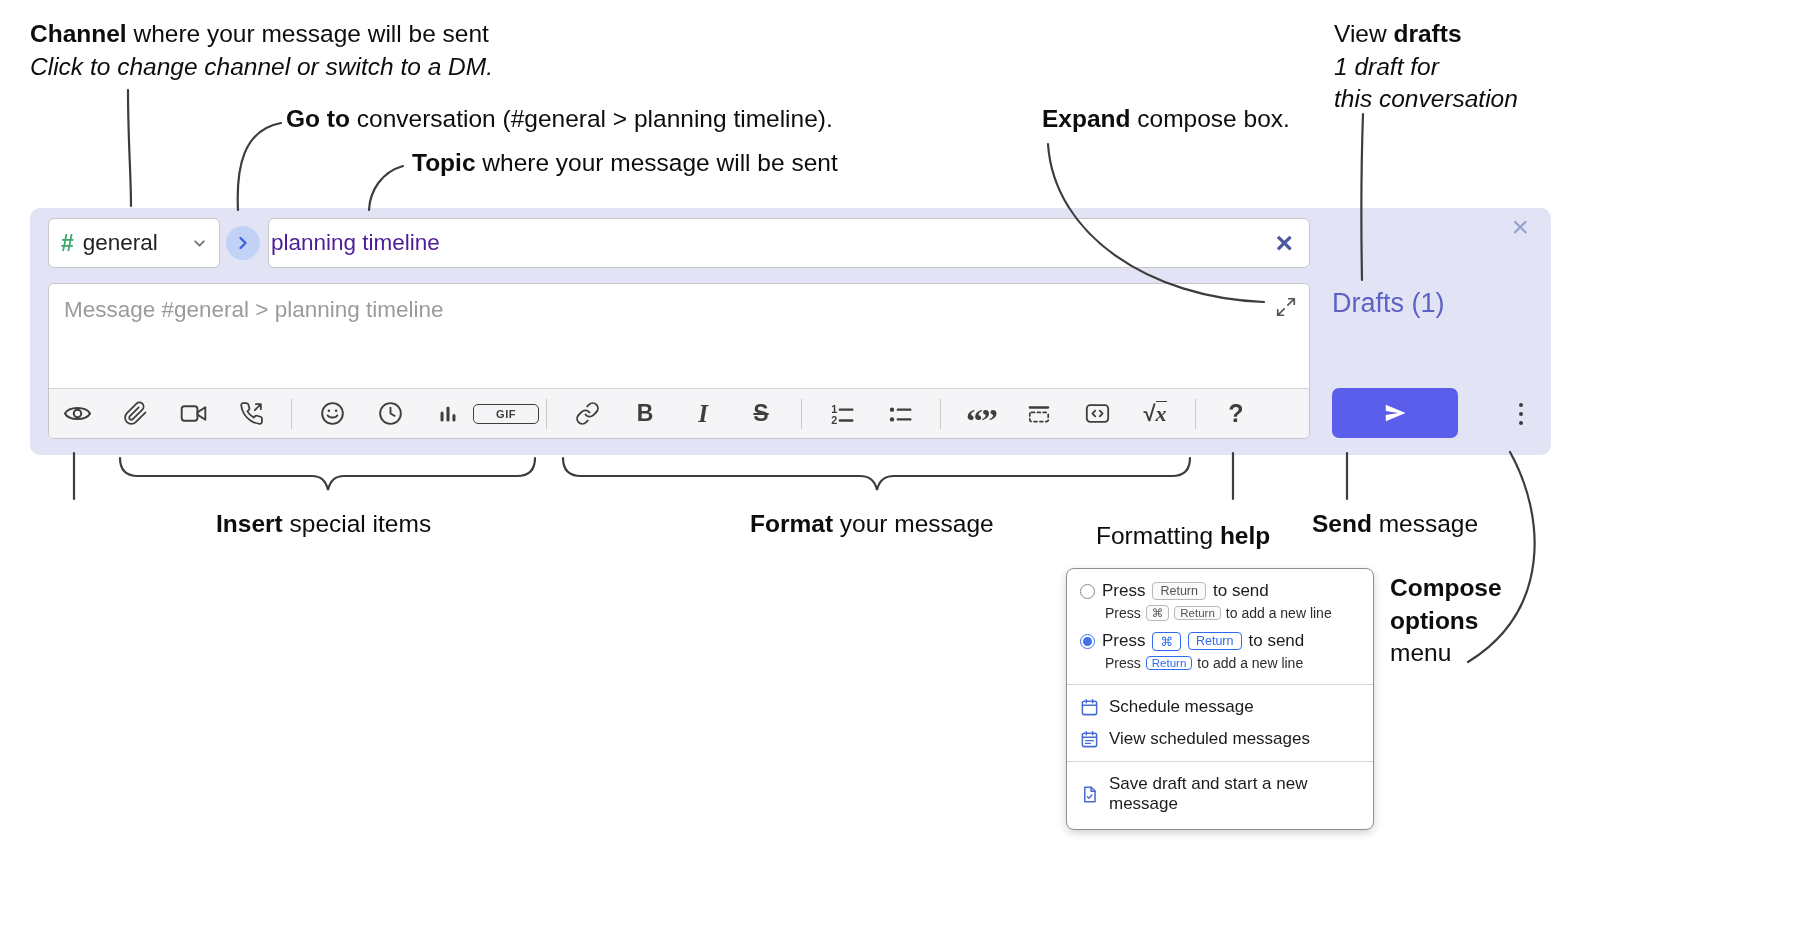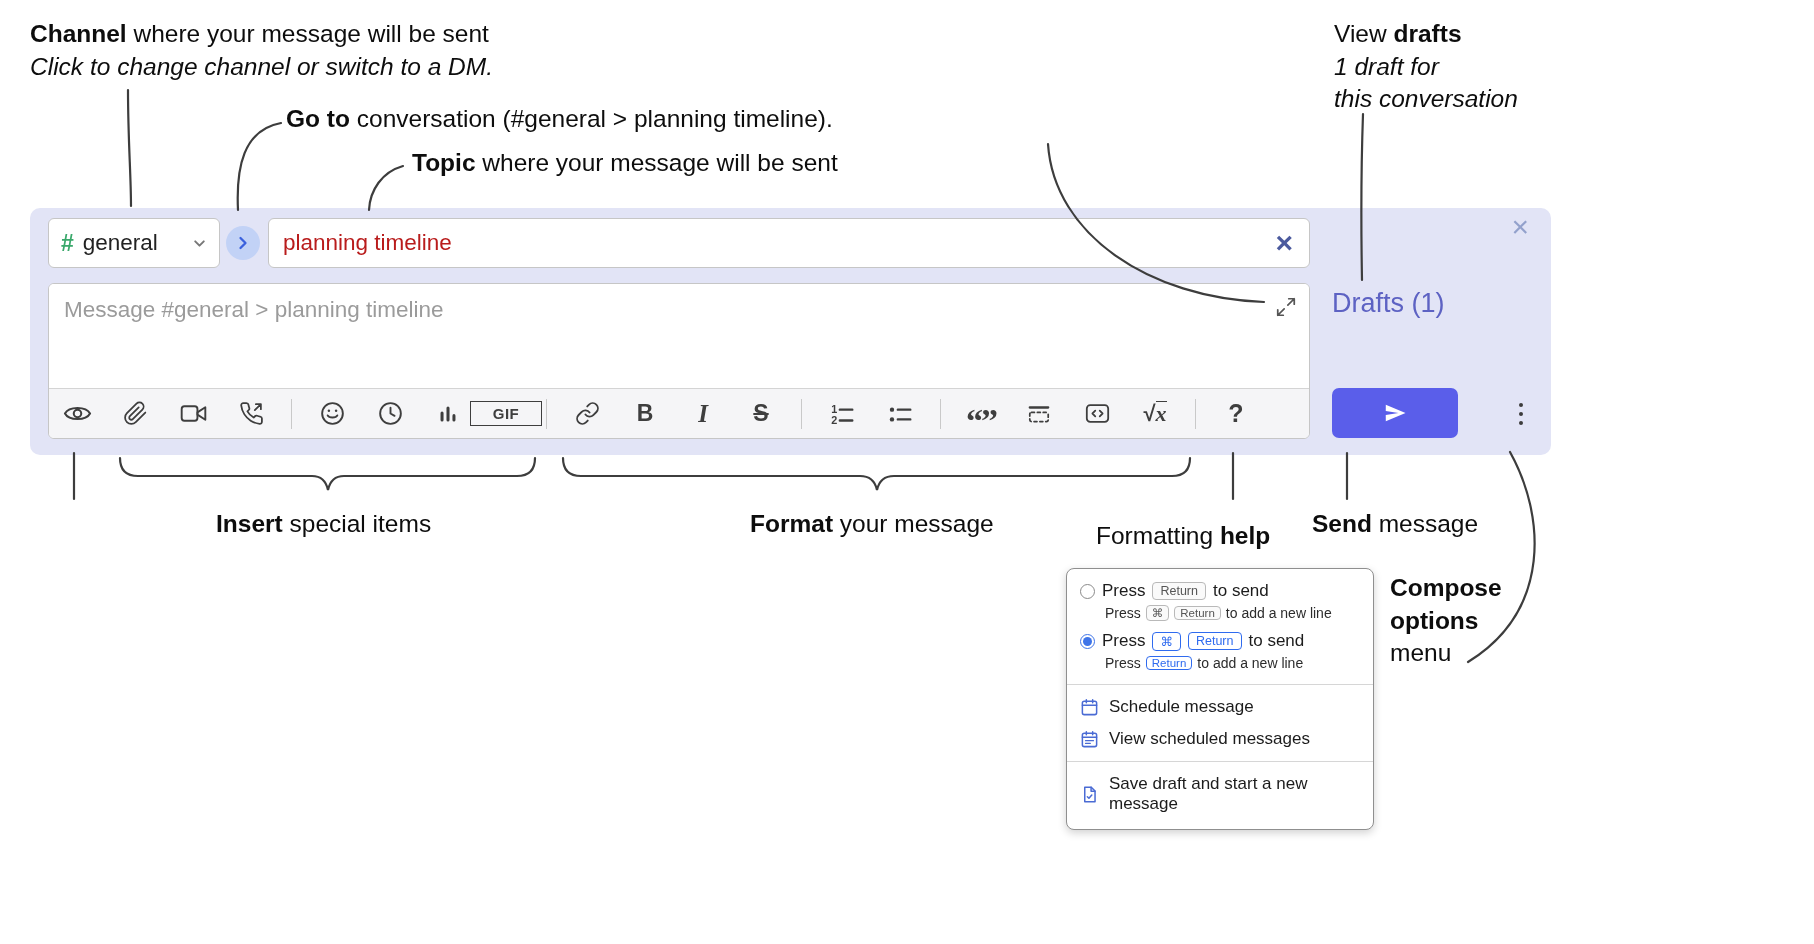--- a/index.html
+++ b/index.html
@@ -16,43 +16,43 @@
            background:#e2e4f6;border-radius:10px;z-index:1;}
   .chan{position:absolute;left:18px;top:10px;width:172px;height:50px;background:#fff;
         border:1px solid #c6c6c6;border-radius:6px;display:flex;align-items:center;gap:9px;
         padding:0 12px;box-sizing:border-box;font-size:22.5px;cursor:pointer;color:#222;}
   .chan .hash{color:#3aa86b;font-weight:700;font-size:23px;}
   .chan .name{flex:1;}
   .goto{position:absolute;left:196px;top:18px;width:34px;height:34px;border-radius:50%;
         background:#c2d2f6;display:flex;align-items:center;justify-content:center;cursor:pointer;}
   .topic{position:absolute;left:238px;top:10px;width:1042px;height:50px;background:#fff;
          border:1px solid #c6c6c6;border-radius:6px;box-sizing:border-box;display:flex;align-items:center;}
-  .topic input{flex:1;border:none;outline:none;font-size:22.5px;font-family:inherit;color:#b91c1c;
-               padding:0 14px;background:transparent;}
+  .topic input{flex:1;border:none;outline:none;font-size:22.5px;font-family:inherit;color:#4c1d95;
+               padding:0 2px;background:transparent;}
   .topic .clear{color:#4b5a9e;font-size:30px;font-weight:600;line-height:1;padding:0 16px;cursor:pointer;}
   .close-x{position:absolute;right:22px;top:4px;font-size:30px;color:#93a1cc;cursor:pointer;line-height:1;}
   .msgwrap{position:absolute;left:18px;top:75px;width:1262px;height:156px;border:1px solid #c6c6c6;
            border-radius:6px;background:#fff;box-sizing:border-box;overflow:hidden;
            display:flex;flex-direction:column;gap:26px;}
   .msgarea{position:relative;flex:1;}
   .msgarea textarea{width:100%;height:100%;border:none;outline:none;resize:none;font-family:inherit;
            font-size:22.5px;color:#222;padding:13px 44px 0 15px;box-sizing:border-box;background:#fff;}
   .msgarea textarea::placeholder{color:#9b9b9b;}
   .expand-btn{position:absolute;right:12px;top:12px;cursor:pointer;color:#555;}
   .tbar{height:50px;background:#f5f5f7;border-top:1px solid #d4d4d4;display:flex;align-items:center;
         gap:14px;padding-left:6px;box-sizing:border-box;color:#3e3e3e;}
   .tb{width:44px;height:44px;display:flex;align-items:center;justify-content:center;flex:0 0 auto;cursor:pointer;}
   .tsep{width:1px;height:30px;background:#c9c9c9;margin:0 4px;flex:0 0 auto;}
   .g-b{font-weight:800;font-size:23px;}
   .g-i{font-family:"Liberation Serif",serif;font-style:italic;font-weight:700;font-size:25px;}
   .g-s{font-size:23px;font-weight:700;text-decoration:line-through;}
   .g-q{font-family:"Liberation Serif",serif;font-weight:700;font-size:34px;letter-spacing:-2px;
        line-height:0;padding-top:14px;}
   .g-help{font-size:25px;font-weight:600;}
-  .gif-badge{border:1.9px solid currentColor;border-radius:0;font-size:15px;font-weight:700;
+  .gif-badge{border:1.9px solid currentColor;border-radius:5px;font-size:11px;font-weight:700;
        padding:3px 22px;letter-spacing:.5px;}
   .g-math{font-size:22px;font-weight:600;}
   .g-math .gx{display:inline-block;font-style:italic;font-family:"Liberation Serif",serif;
        border-top:1.8px solid currentColor;line-height:1.05;}
   .drafts{position:absolute;left:1302px;top:80px;font-size:27px;color:#5d62c3;cursor:pointer;}
   .sendbtn{position:absolute;left:1302px;top:180px;width:126px;height:50px;border-radius:7px;
        background:#5a5eea;display:flex;align-items:center;justify-content:center;border:none;cursor:pointer;}
   .dots{position:absolute;left:1478px;top:186px;width:26px;height:40px;display:flex;flex-direction:column;
        align-items:center;justify-content:center;gap:4.5px;cursor:pointer;}
   .dots span{width:4.6px;height:4.6px;border-radius:50%;background:#3c3c3c;}
@@ -85,20 +85,23 @@
   </div>
 
   <div class="ann" style="left:286px;top:103px">
     <span class="b">Go to</span><span> conversation (#general &gt; planning timeline).</span>
   </div>
 
   <div class="ann" style="left:412px;top:147px">
     <span class="b">Topic</span><span> where your message will be sent</span>
   </div>
 
+  <div class="ann" style="left:1042px;top:103px">
+    <span class="b">Expand</span><span> compose box.</span>
+  </div>
 
   <div class="ann" style="left:1334px;top:18px">
     <div><span>View </span><span class="b">drafts</span></div>
     <div class="i">1 draft for</div>
     <div class="i">this conversation</div>
   </div>
 
 
   <div class="ann" style="left:216px;top:508px">
     <span class="b">Insert</span><span> special items</span>

